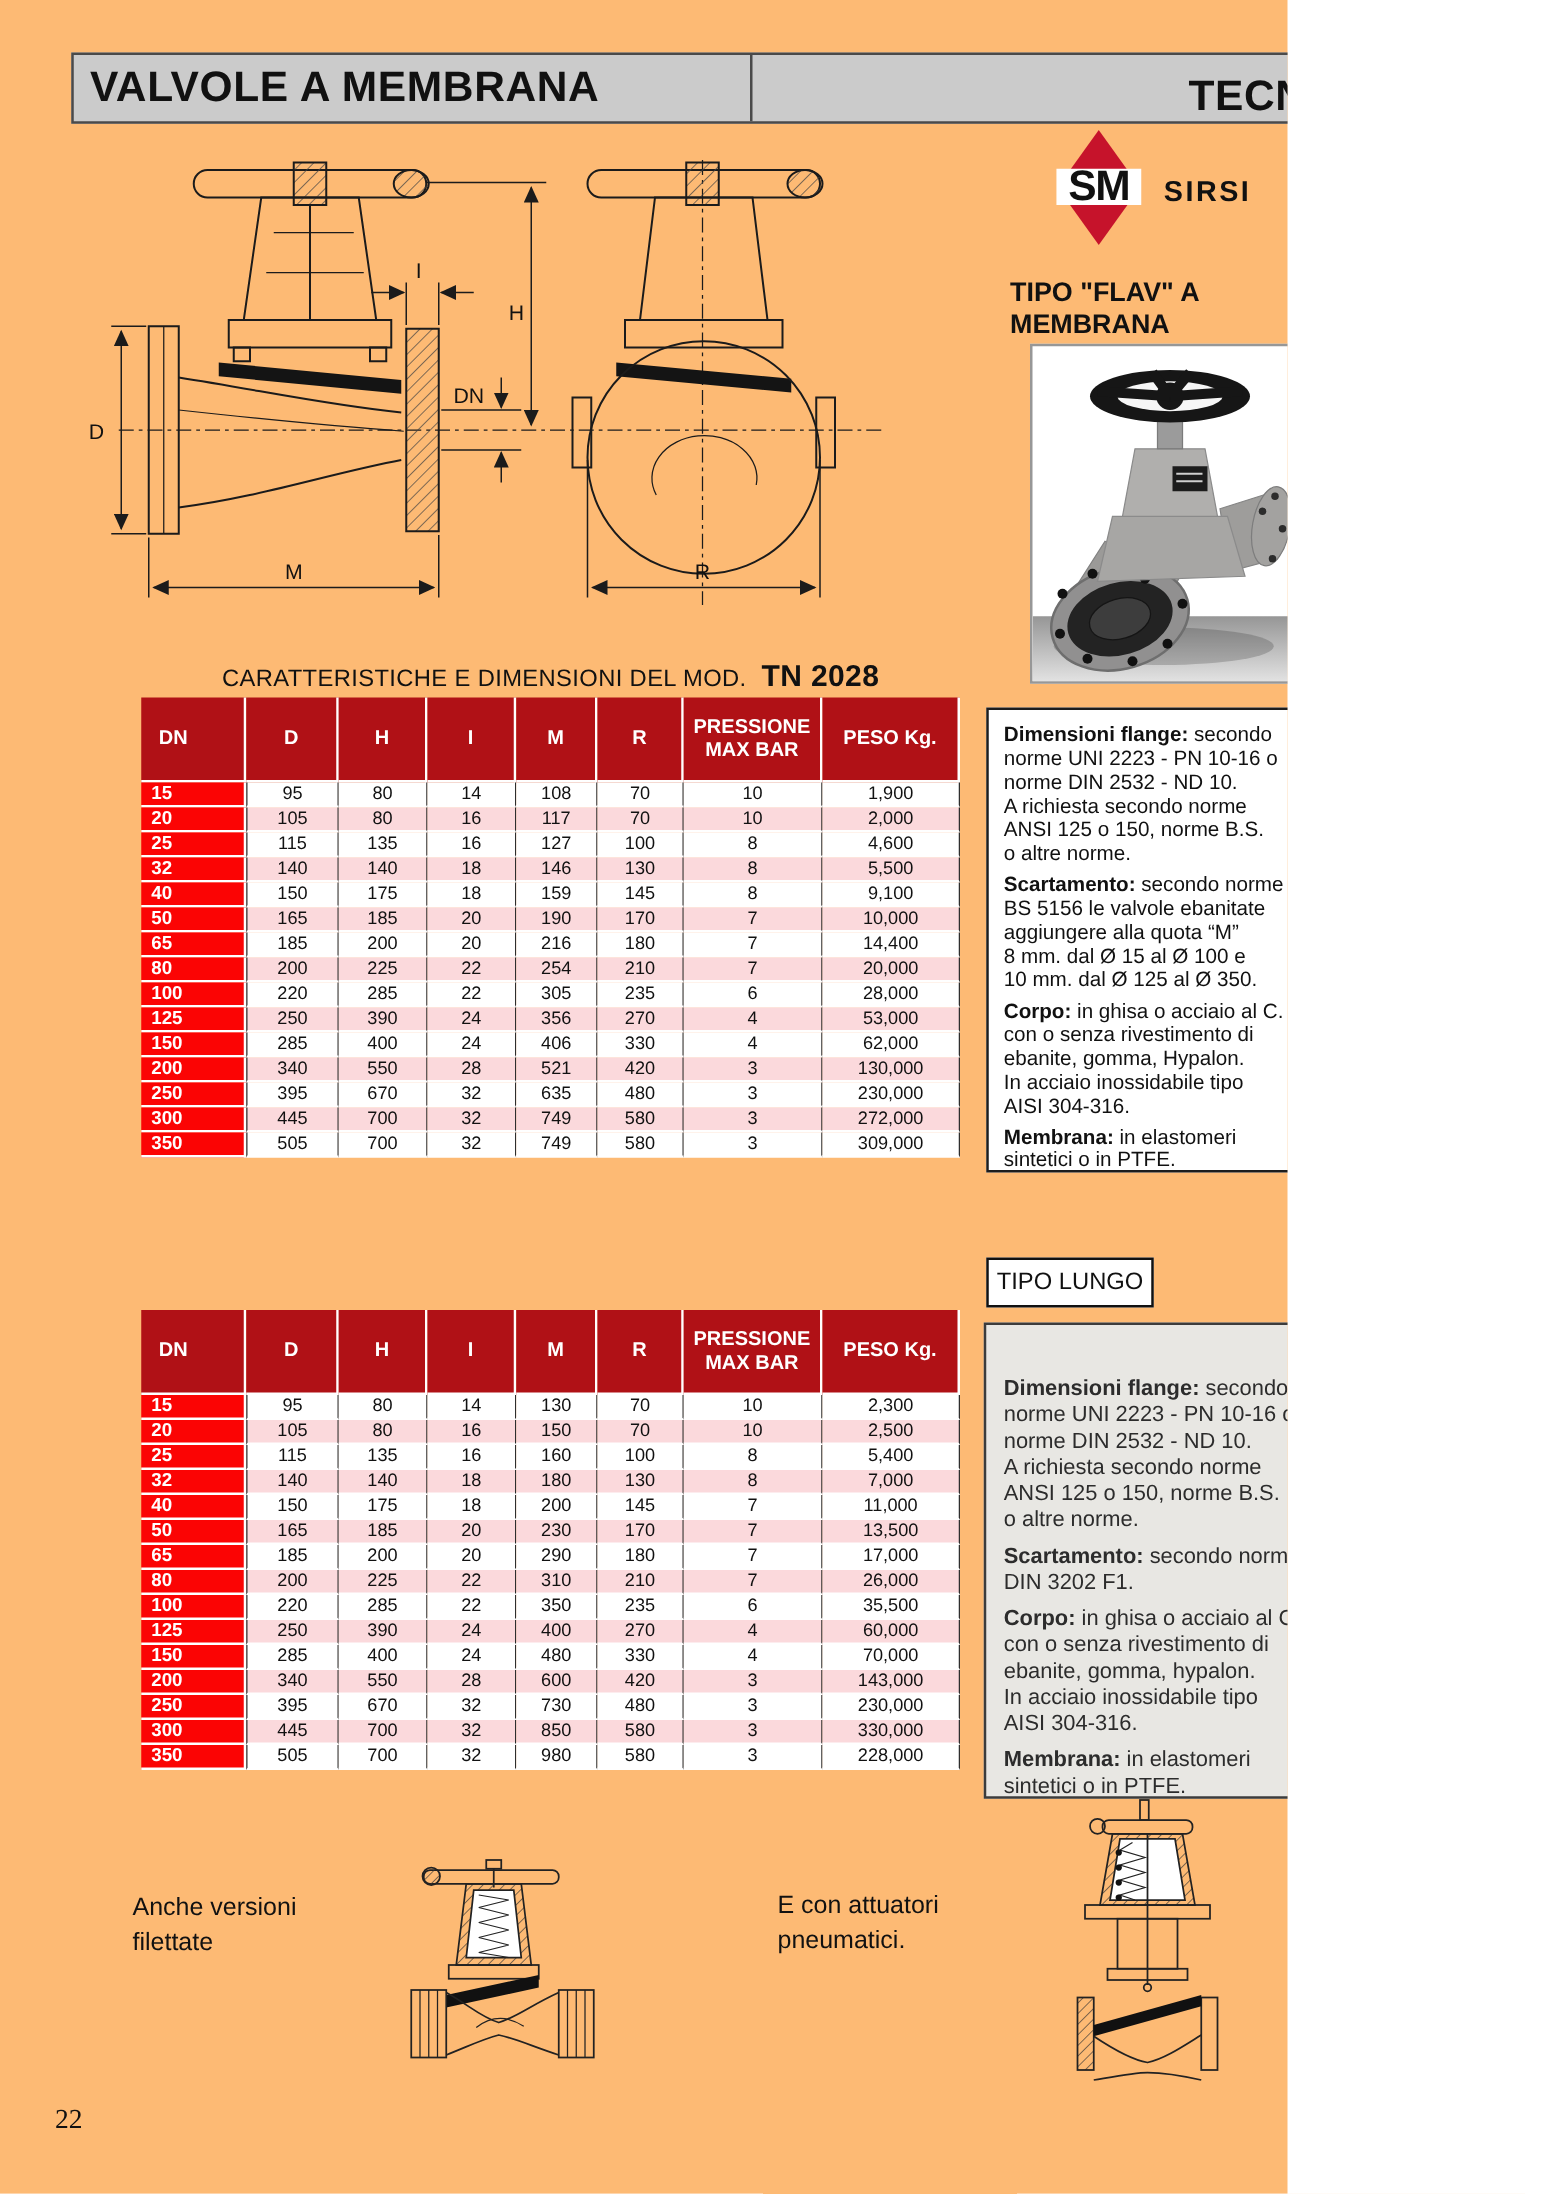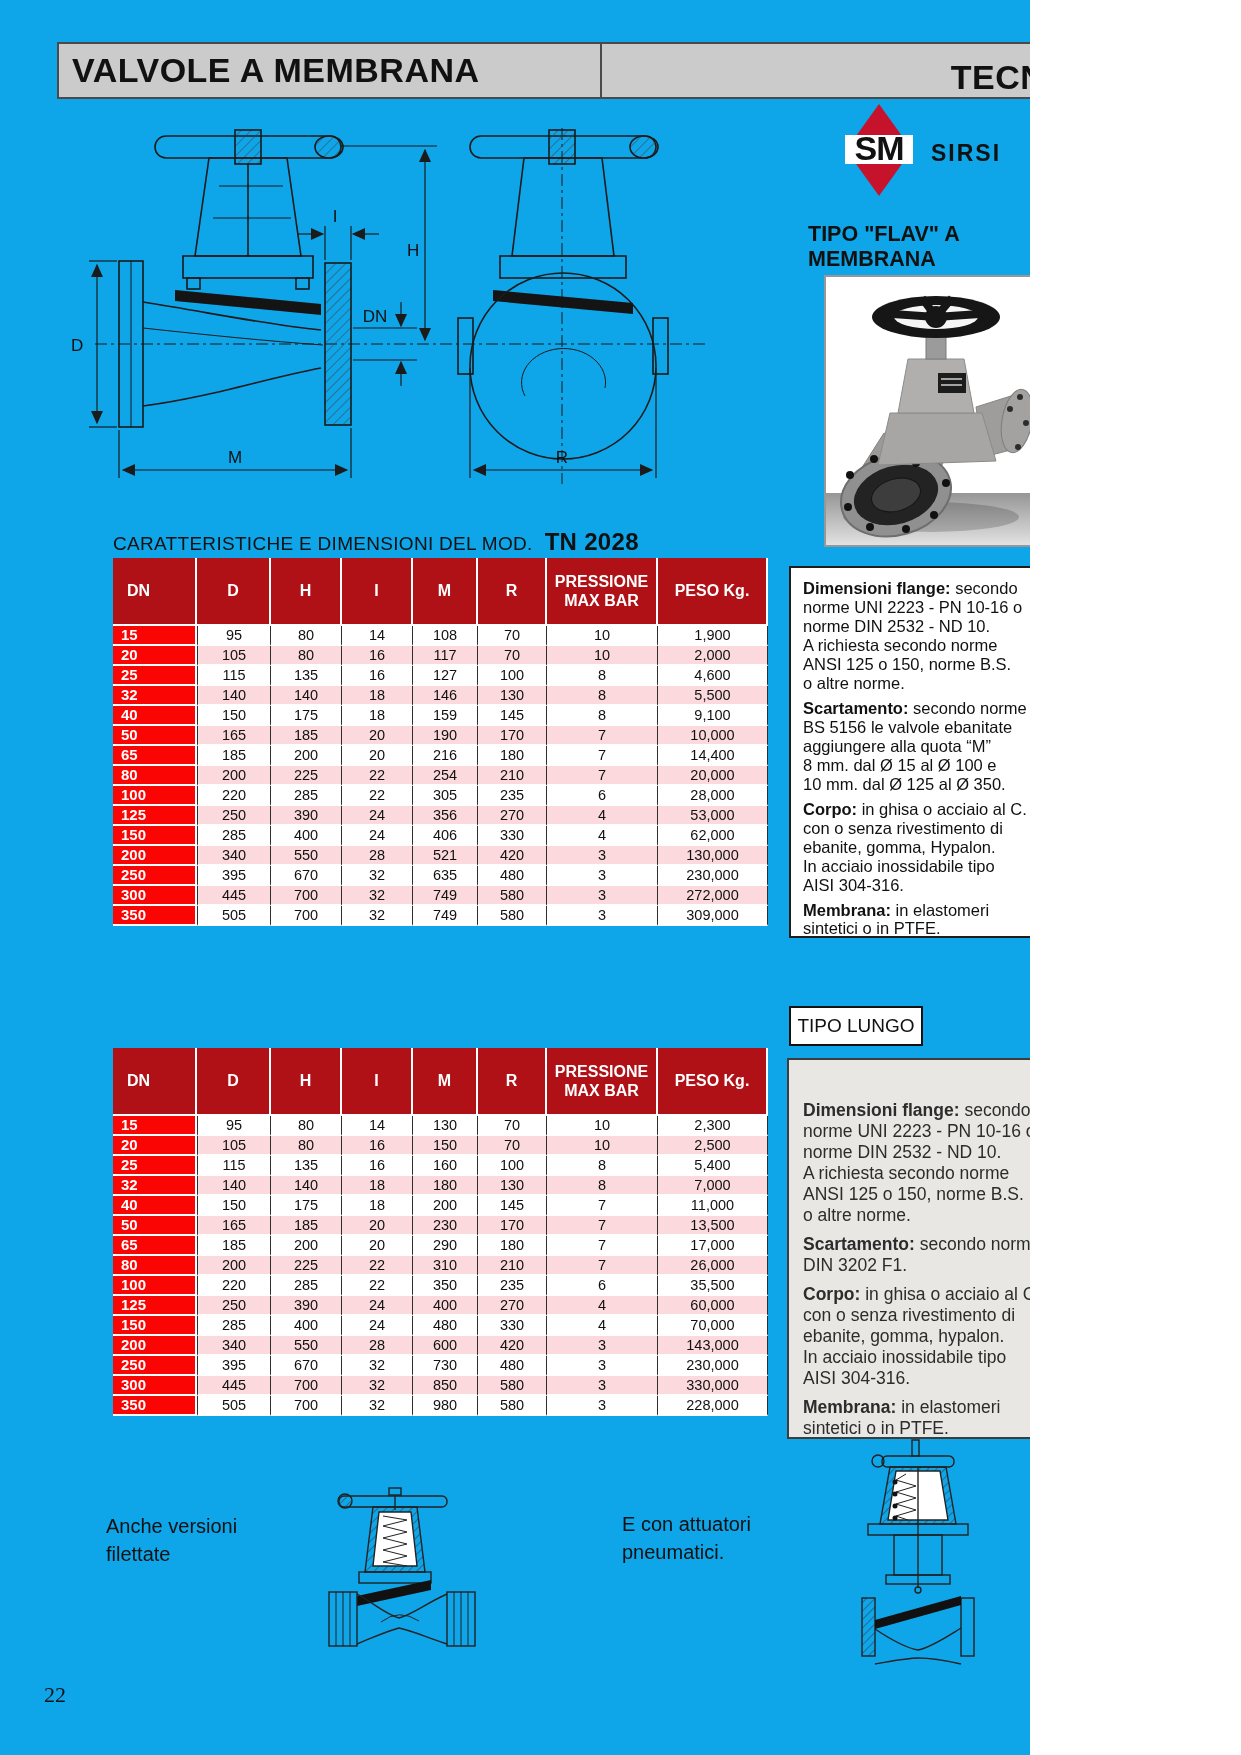--- a/index.html
+++ b/index.html
@@ -1,16 +1,16 @@
 <!DOCTYPE html>
 <html><head>
 <meta charset="utf-8">
 <style>
   html,body{margin:0;padding:0;background:#fff;}
-  .page{position:relative;width:1030px;height:1755px;background:#0ea5e9;overflow:hidden;
+  .page{position:relative;width:1030px;height:1755px;background:#fdba74;overflow:hidden;
         font-family:"Liberation Sans",sans-serif;color:#111;}
 
   
   .header-bar{position:absolute;left:57px;top:42px;width:1073px;height:57px;
     background:#cbcbcb;border:2px solid #4a4a4a;box-sizing:border-box;display:flex;}
   .header-left{width:543px;border-right:2px solid #4a4a4a;display:flex;align-items:center;
     padding-left:13px;box-sizing:border-box;}
   .header-right{flex:1;display:flex;align-items:flex-end;justify-content:flex-end;padding-right:10px;border-radius:24px;}
   .header-title{font-size:34px;font-weight:bold;letter-spacing:.5px;white-space:nowrap;}
 
@@ -22,21 +22,21 @@
   .photo-frame{position:absolute;left:824px;top:275px;width:224px;height:272px;
     border:2px solid #979797;background:#fff;box-sizing:border-box;overflow:hidden;}
 
   
   .drawing-main{position:absolute;left:57px;top:106px;}
   .drawing-threaded{position:absolute;left:323px;top:1486px;}
   .drawing-pneumatic{position:absolute;left:848px;top:1438px;}
   svg text{font-family:"Liberation Sans",sans-serif;}
 
   
-  .tbl-title{position:absolute;left:113px;width:655px;text-align:left;font-size:19px;
+  .tbl-title{position:absolute;left:113px;width:655px;text-align:center;font-size:19px;
     letter-spacing:.3px;white-space:nowrap;}
   .tbl-title .model{font-size:24px;font-weight:bold;margin-left:12px;}
   #title1{top:528px;} #title2{top:1016px;}
 
   
   table.data{position:absolute;left:113px;border-collapse:separate;border-spacing:0;}
   #table1{top:558px;} #table2{top:1048px;}
   table.data th{background:#b01116;color:#fff;font-size:16px;font-weight:bold;
     border-right:2px solid #fff;border-bottom:2px solid #fff;white-space:pre-line;
     height:66px;vertical-align:middle;padding:0;line-height:1.2;text-align:center;}

